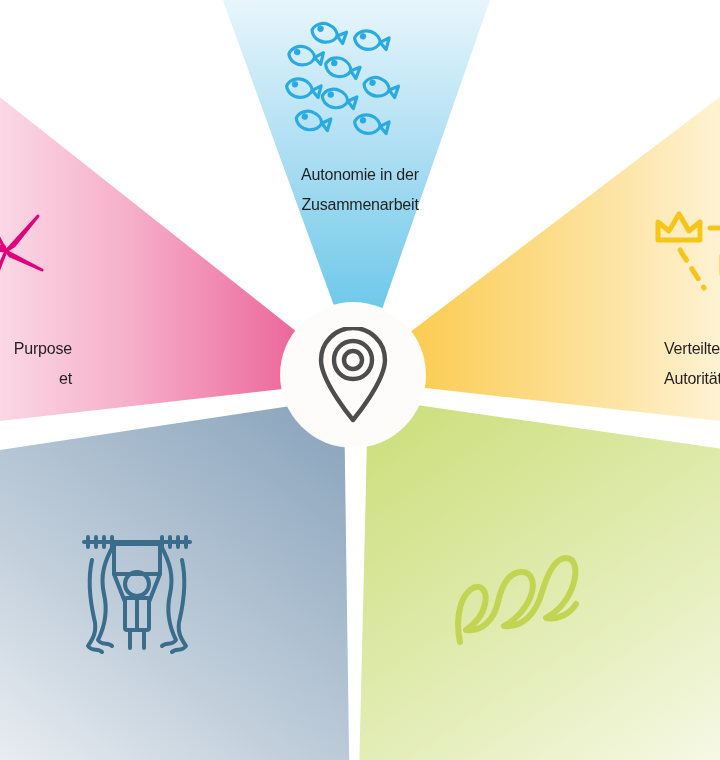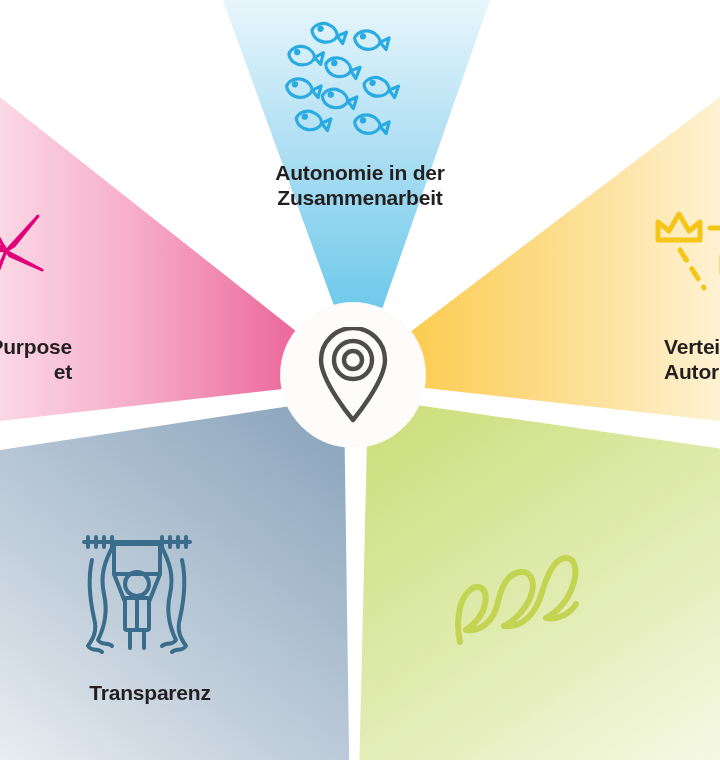--- a/index.html
+++ b/index.html
@@ -17,23 +17,23 @@
     overflow:hidden;
   }
   #wheel{
     position:absolute;left:0;top:0;width:720px;height:760px;
     display:block;
   }
   
   .seg-label{
     position:absolute;
     color:#231f20;
-    font-weight:bold;
-    font-size:21px;
-    line-height:25px;
+    font-weight:normal;
+    font-size:16px;
+    line-height:30px;
     letter-spacing:-0.2px;
     white-space:pre-line;
     pointer-events:none;
   }
   .lbl-top{        left:0;   top:160px; width:720px; text-align:center; }
   .lbl-right{      left:664px; top:334px; width:240px; text-align:left;  }
   .lbl-bottomright{left:400px; top:674px; width:240px; text-align:center;}
   .lbl-bottomleft{ left:30px;  top:680px; width:240px; text-align:center;}
   .lbl-left{       left:-78px; top:334px; width:150px; text-align:right; }
 
@@ -277,18 +277,17 @@
     </svg>
   </div>
 
   <div class="seg-label lbl-top">Autonomie in der
 Zusammenarbeit</div>
 
   <div class="seg-label lbl-right">Verteilte
 Autorität</div>
 
 
-  <div class="seg-label lbl-bottomleft">Transparenz</div>
 
   <div class="seg-label lbl-left">Purpose
 et</div>
 
 </div>
 
 </body></html>

